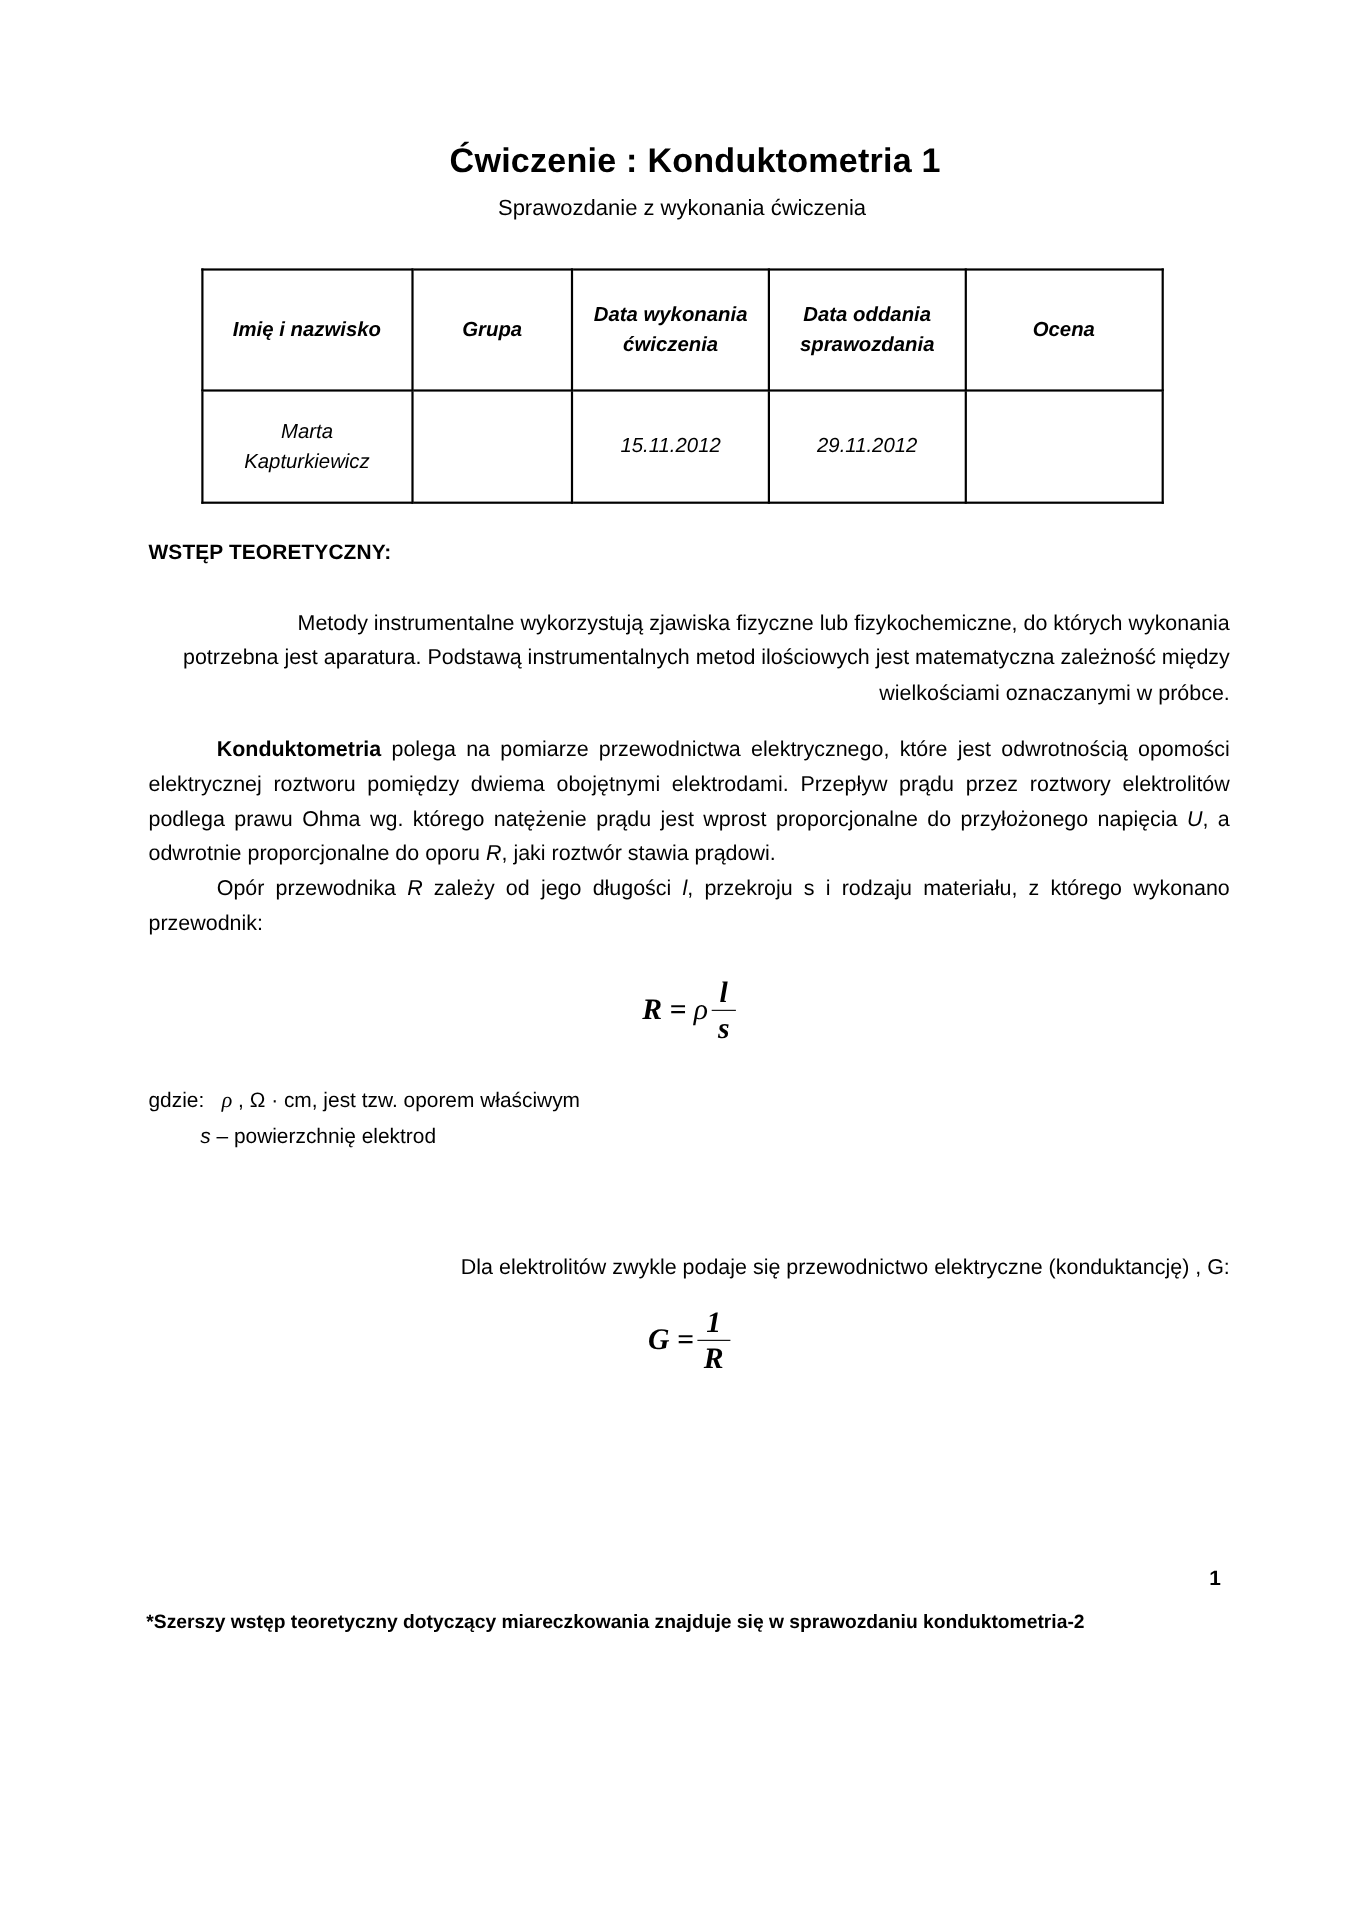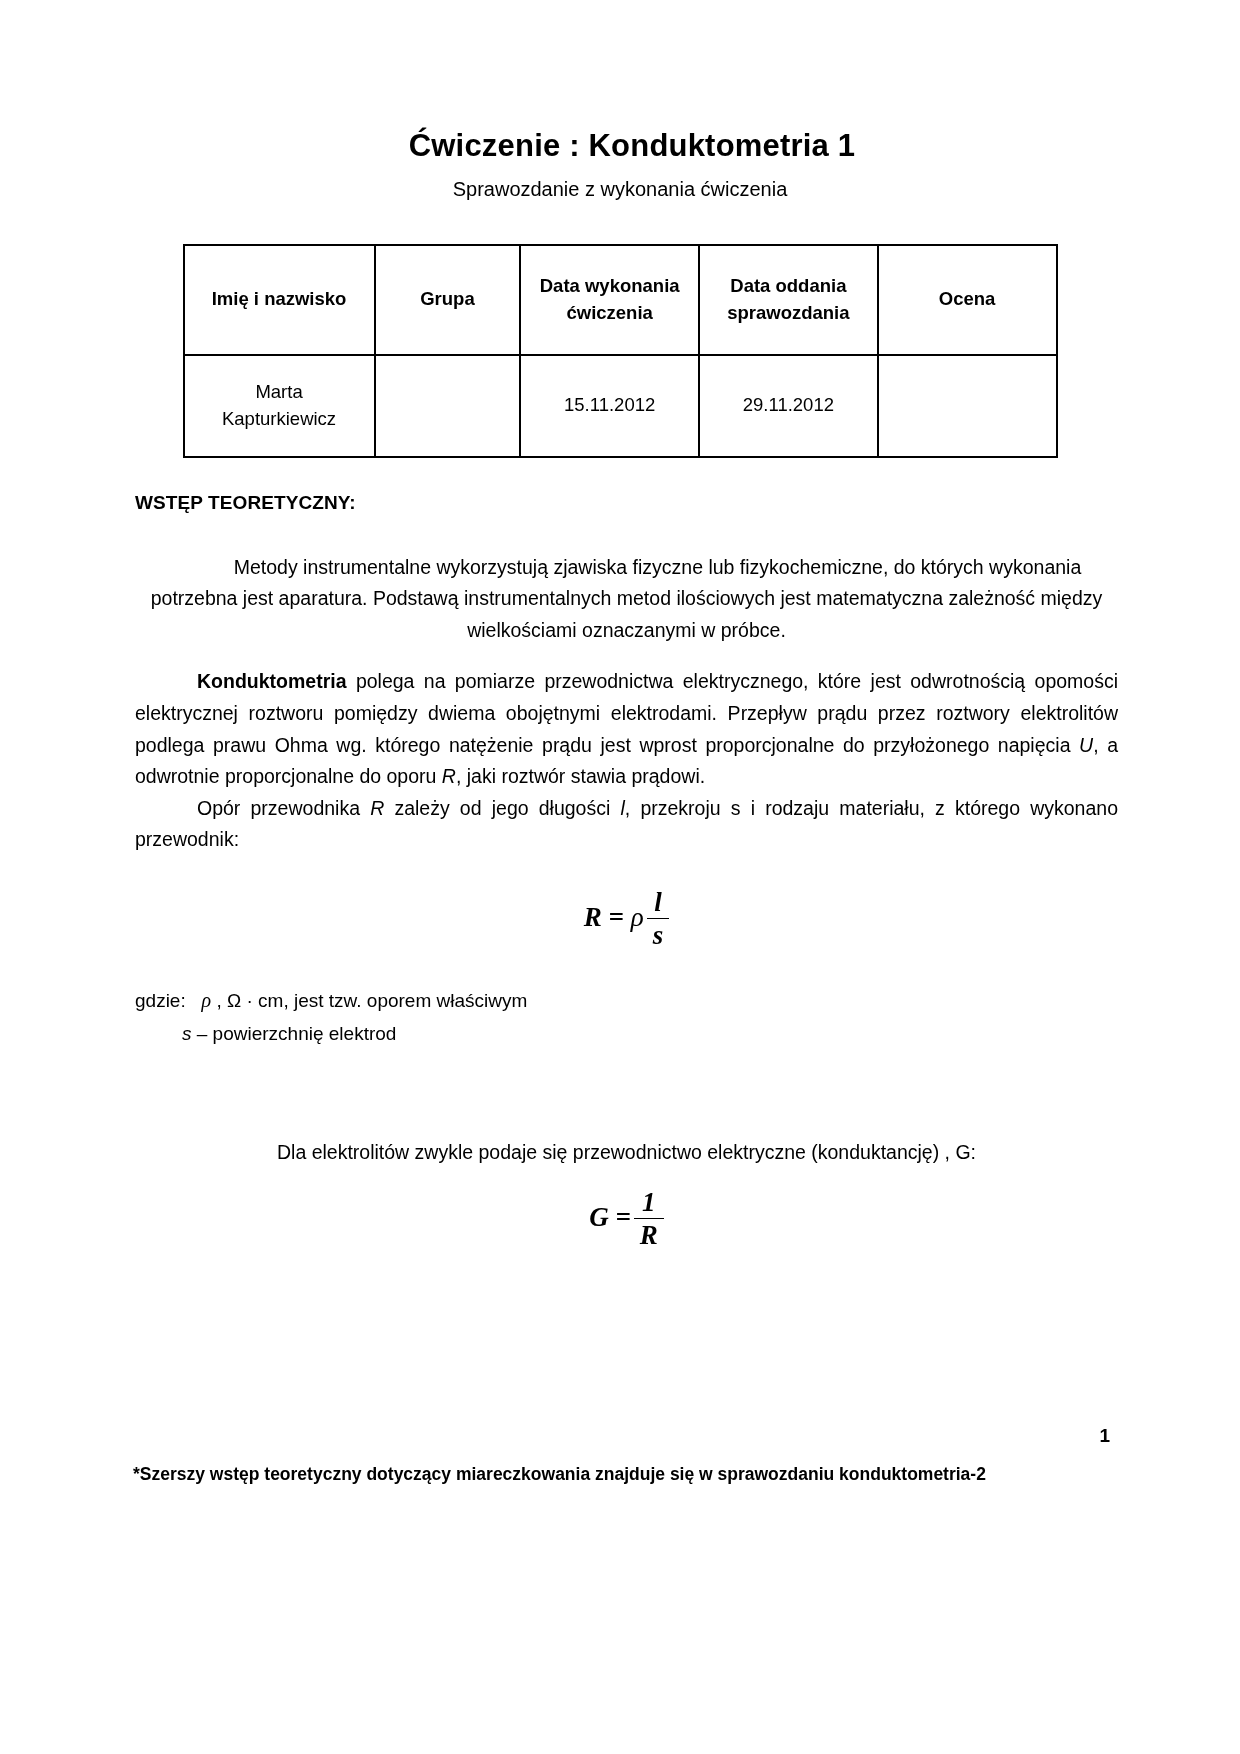--- a/index.html
+++ b/index.html
@@ -44,20 +44,21 @@
     font-size: 20px;
     font-weight: 400;
     line-height: 1.3;
     margin: 12px 0 0 0;
   }
 
   
   .info-table-wrap {
     margin: 42px auto 0 auto;
     width: 875px;
+    font-style: italic;
   }
   table.info-table {
     border-collapse: collapse;
     width: 100%;
     table-layout: fixed;
   }
   table.info-table th,
   table.info-table td {
     border: 2px solid #000000;
     text-align: center;
@@ -87,21 +88,21 @@
   .section-heading {
     font-size: 19px;
     font-weight: bold;
     margin: 0 0 6px 0;
     letter-spacing: 0.1px;
   }
   p.para {
     font-size: 19.5px;
     line-height: 1.62;
     margin: 0;
-    text-align: center;
+    text-align: right;
   }
   p.para.justify {
     text-align: justify;
     text-justify: inter-word;
   }
   .indent {
     display: inline-block;
     width: 62px;
   }
   .spacer-sm { height: 20px; }

